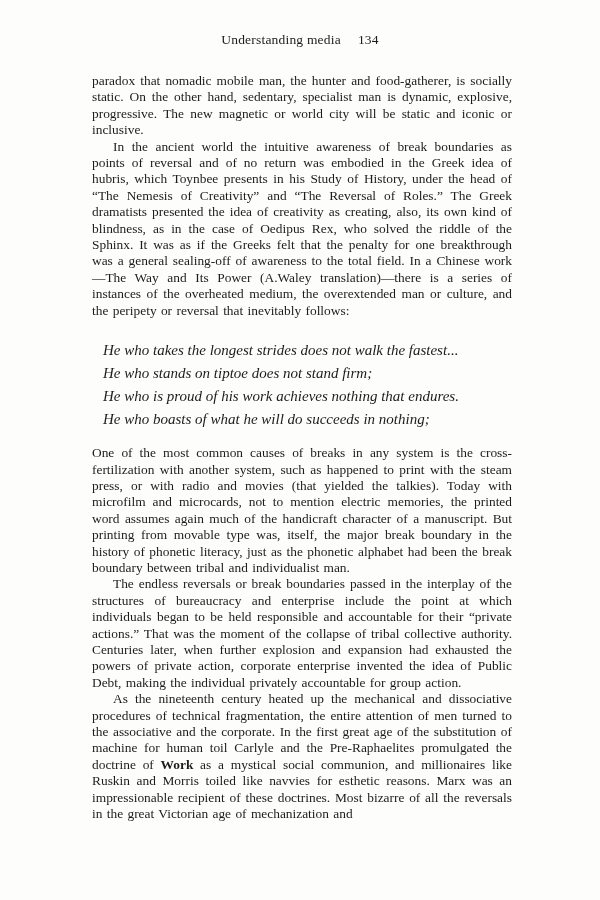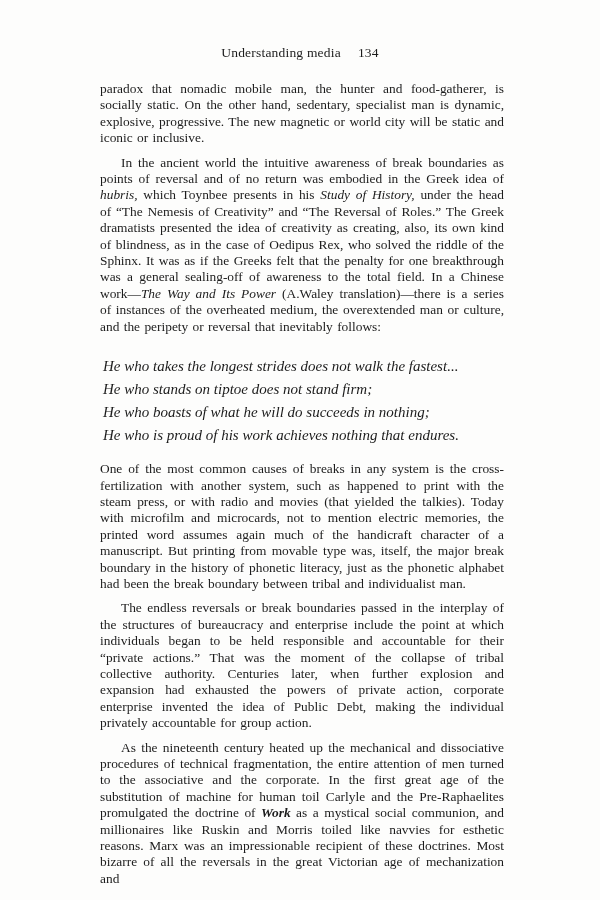--- a/index.html
+++ b/index.html
@@ -11,49 +11,48 @@
     position: relative;
     width: 600px;
     height: 900px;
     background: #fdfdfc;
     font-family: "Liberation Serif", serif;
     color: #1c1c1c;
     overflow: hidden;
   }
   .running-head {
     position: absolute;
-    top: 45px;
+    top: 32px;
     left: 0;
     width: 100%;
     display: flex;
     justify-content: center;
     align-items: baseline;
     gap: 17px;
     font-size: 13.5px;
     letter-spacing: 0.2px;
   }
   .page-body {
     position: absolute;
     top: 73px;
     left: 92px;
     width: 420px;
     font-size: 13.4px;
     line-height: 16.4px;
     text-align: justify;
     word-spacing: 1px;
   }
   p.para {
-    margin: 8px;
+    margin: 0;
     padding: 0;
   }
   p.para.indent {
     text-indent: 21px;
   }
   .it {
-    font-style: italic;
   }
   .bd {
     font-weight: bold;
   }
   .verse {
     font-style: italic;
     font-size: 15px;
     line-height: 23px;
     margin: 20px 0 14px 11px;
     text-align: left;
@@ -67,20 +66,20 @@
   <div class="running-head">
     <span>Understanding media</span>
     <span>134</span>
   </div>
   <div class="page-body">
       <p class="para"><span>paradox that nomadic mobile man, the hunter and food-gatherer, is socially static. On the other hand, sedentary, specialist man is dynamic, explosive, progressive. The new magnetic or world city will be static and iconic or inclusive.</span></p>
       <p class="para indent"><span>In the ancient world the intuitive awareness of break boundaries as points of reversal and of no return was embodied in the Greek idea of </span><span class="it">hubris,</span><span> which Toynbee presents in his </span><span class="it">Study of History,</span><span> under the head of “The Nemesis of Creativity” and “The Reversal of Roles.” The Greek dramatists presented the idea of creativity as creating, also, its own kind of blindness, as in the case of Oedipus Rex, who solved the riddle of the Sphinx. It was as if the Greeks felt that the penalty for one breakthrough was a general sealing-off of awareness to the total field. In a Chinese work—</span><span class="it">The Way and Its Power</span><span> (A.Waley translation)—there is a series of instances of the overheated medium, the overextended man or culture, and the peripety or reversal that inevitably follows:</span></p>
       <div class="verse">
         <div class="verse-line">He who takes the longest strides does not walk the fastest...</div>
         <div class="verse-line">He who stands on tiptoe does not stand firm;</div>
+        <div class="verse-line">He who is proud of his work achieves nothing that endures.</div>
         <div class="verse-line">He who boasts of what he will do succeeds in nothing;</div>
-        <div class="verse-line">He who is proud of his work achieves nothing that endures.</div>
       </div>
       <p class="para"><span>One of the most common causes of breaks in any system is the cross-fertilization with another system, such as happened to print with the steam press, or with radio and movies (that yielded the talkies). Today with microfilm and microcards, not to mention electric memories, the printed word assumes again much of the handicraft character of a manuscript. But printing from movable type was, itself, the major break boundary in the history of phonetic literacy, just as the phonetic alphabet had been the break boundary between tribal and individualist man.</span></p>
       <p class="para indent"><span>The endless reversals or break boundaries passed in the interplay of the structures of bureaucracy and enterprise include the point at which individuals began to be held responsible and accountable for their “private actions.” That was the moment of the collapse of tribal collective authority. Centuries later, when further explosion and expansion had exhausted the powers of private action, corporate enterprise invented the idea of Public Debt, making the individual privately accountable for group action.</span></p>
       <p class="para indent"><span>As the nineteenth century heated up the mechanical and dissociative procedures of technical fragmentation, the entire attention of men turned to the associative and the corporate. In the first great age of the substitution of machine for human toil Carlyle and the Pre-Raphaelites promulgated the doctrine of </span><span class="it bd">Work</span><span> as a mystical social communion, and millionaires like Ruskin and Morris toiled like navvies for esthetic reasons. Marx was an impressionable recipient of these doctrines. Most bizarre of all the reversals in the great Victorian age of mechanization and</span></p>
     </div>
 </div>
 
 </body></html>

